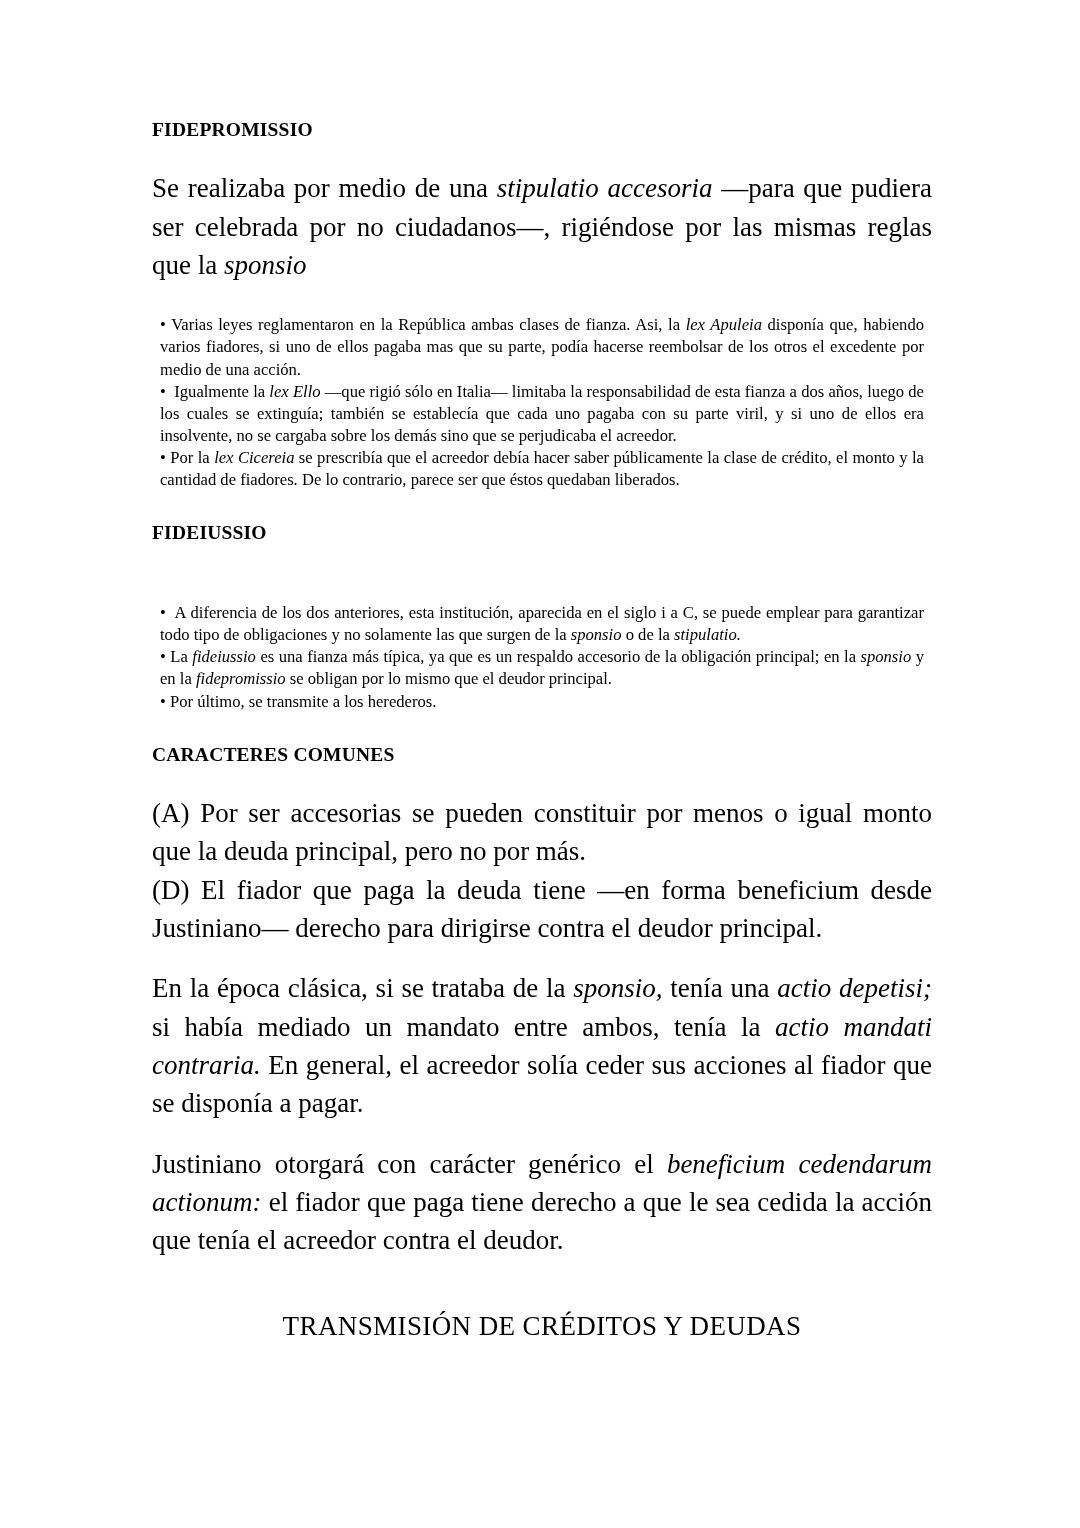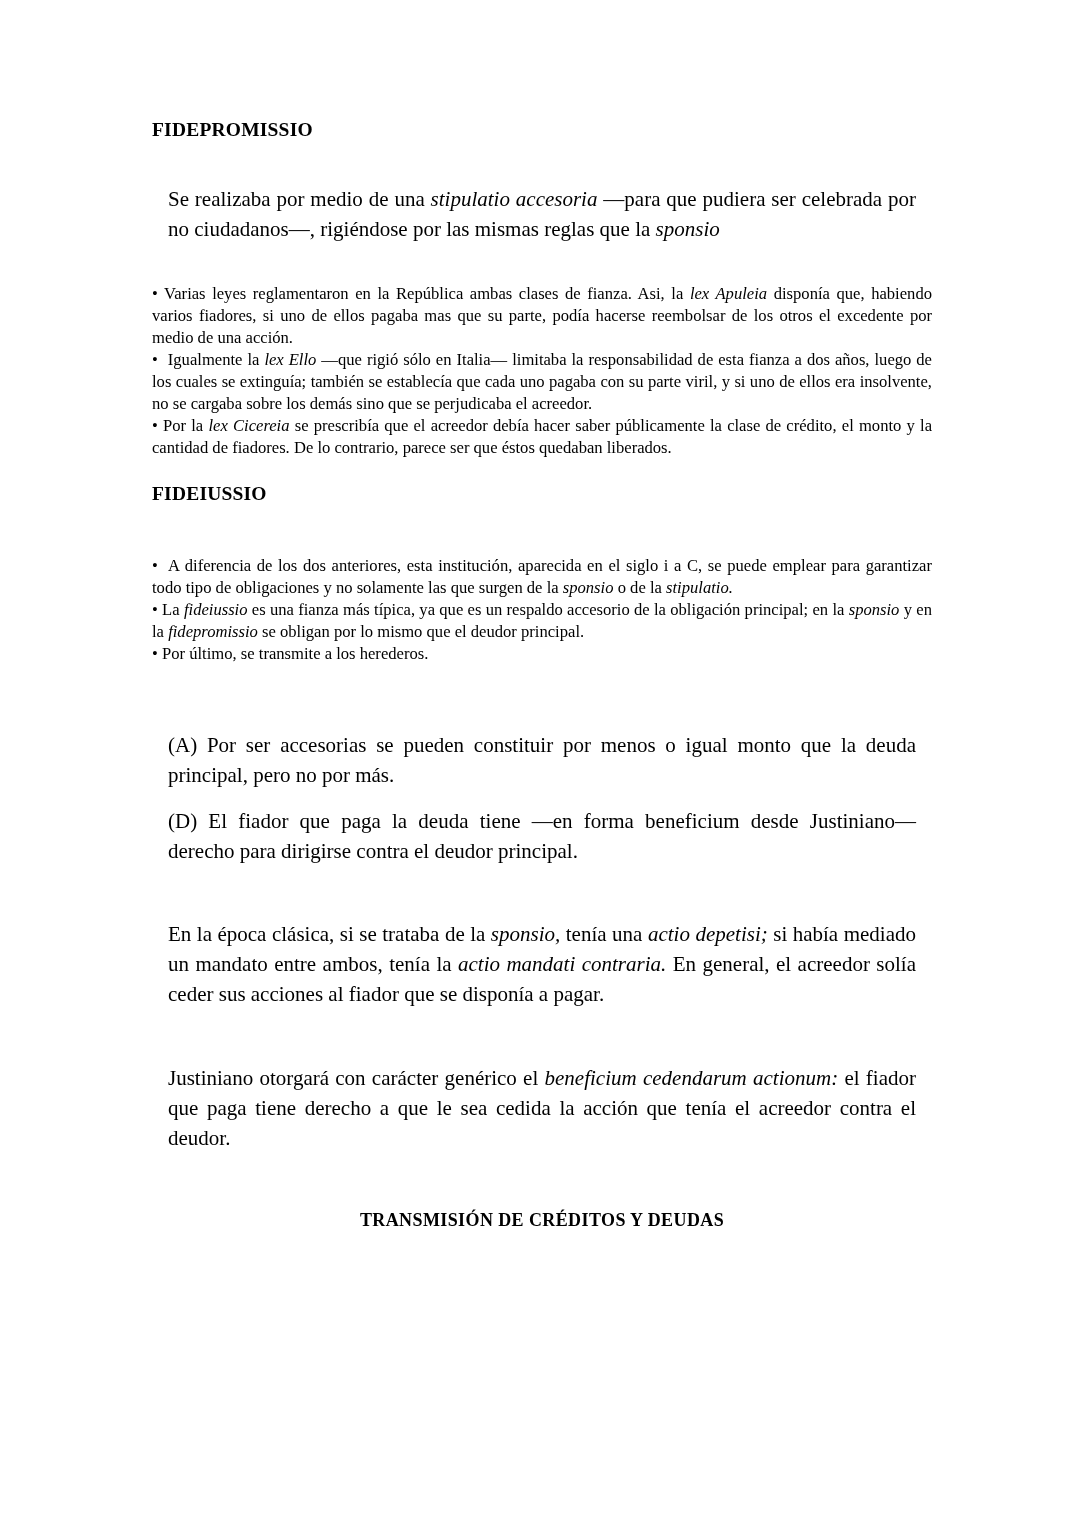--- a/index.html
+++ b/index.html
@@ -25,48 +25,48 @@
     width: 780px;
   }
   h2.section-heading {
     font-size: 19.5px;
     font-weight: bold;
     margin: 0 0 0 0;
     letter-spacing: 0.2px;
     line-height: 1.2;
   }
   p.body-text {
-    font-size: 21px;
+    font-size: 27px;
     line-height: 1.42;
     text-align: justify;
-    margin: 16px;
+    margin: 0;
   }
   .bullet-list {
-    margin: 0;
+    margin: 8px;
     padding: 0;
     list-style: none;
   }
   .bullet-list li {
     font-size: 16.6px;
     line-height: 1.33;
     text-align: justify;
     margin: 0;
     padding: 0;
   }
   .bullet {
     display: inline;
   }
   i { font-style: italic; }
   .spacer-lg { height: 28px; }
   .spacer-md { height: 22px; }
   h1.doc-title {
-    font-size: 18px;
-    font-weight: bold;
+    font-size: 27px;
+    font-weight: normal;
     text-align: center;
-    margin: 0;
+    margin: 9px;
     letter-spacing: 0.4px;
     line-height: 1.3;
   }
 </style>
 </head>
 <body>
 
 <div class="page">
   <div class="content">
 
@@ -86,20 +86,21 @@
     <div class="spacer-lg"></div>
     <div class="spacer-md"></div>
     <ul class="bullet-list">
       <li><span class="bullet">•</span>&nbsp; <span>A diferencia de los dos anteriores, esta institución, aparecida en el siglo i a C,  se puede emplear para garantizar  todo tipo  de obligaciones y no solamente las que surgen de la <i>sponsio</i> o de la <i>stipulatio.</i></span></li>
       <li><span class="bullet">•</span> <span>La <i>fideiussio</i> es una fianza más típica, ya que es un respaldo accesorio de la obligación principal; en la <i>sponsio</i> y en la <i>fidepromissio</i> se obligan por lo mismo que el deudor principal.</span></li>
       <li><span class="bullet">•</span> <span>Por último, se  transmite a  los herederos.</span></li>
     </ul>
 
     <div class="spacer-md"></div>
 
+    <h2 class="section-heading">CARACTERES COMUNES</h2>
     <div class="spacer-lg"></div>
     <p class="body-text">(A)    Por ser accesorias se pueden constituir por menos o igual monto que la deuda principal, pero no por más.</p>
     <p class="body-text">(D)    El fiador que paga la deuda tiene —en forma beneficium desde Justiniano— derecho para dirigirse contra el deudor principal.</p>
 
     <div class="spacer-md"></div>
     <p class="body-text">En la época clásica, si se trataba de la <i>sponsio,</i> tenía una <i>actio depetisi;</i> si había mediado un mandato entre ambos, tenía la <i>actio mandati contraria.</i> En general, el acreedor solía ceder sus acciones al fiador que se disponía a pagar.</p>
     <div class="spacer-md"></div>
     <p class="body-text">Justiniano otorgará con carácter genérico el <i>beneficium cedendarum actionum:</i> el fiador que paga tiene derecho a que le sea cedida la acción que tenía el acreedor contra el deudor.</p>
 
     <div style="height:40px"></div>

